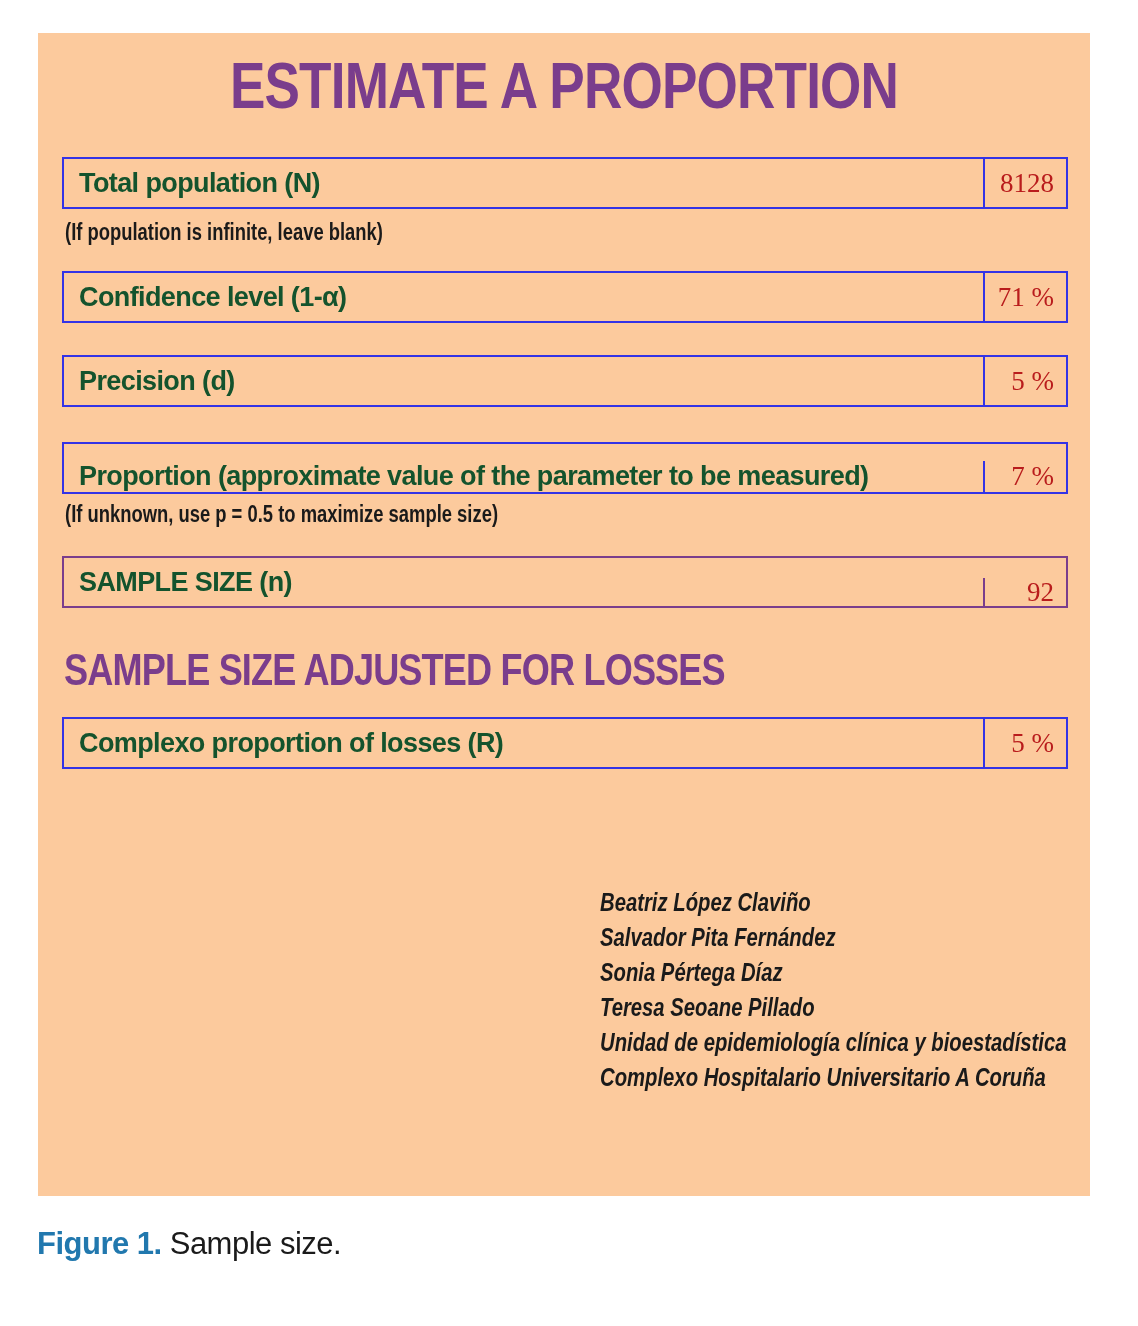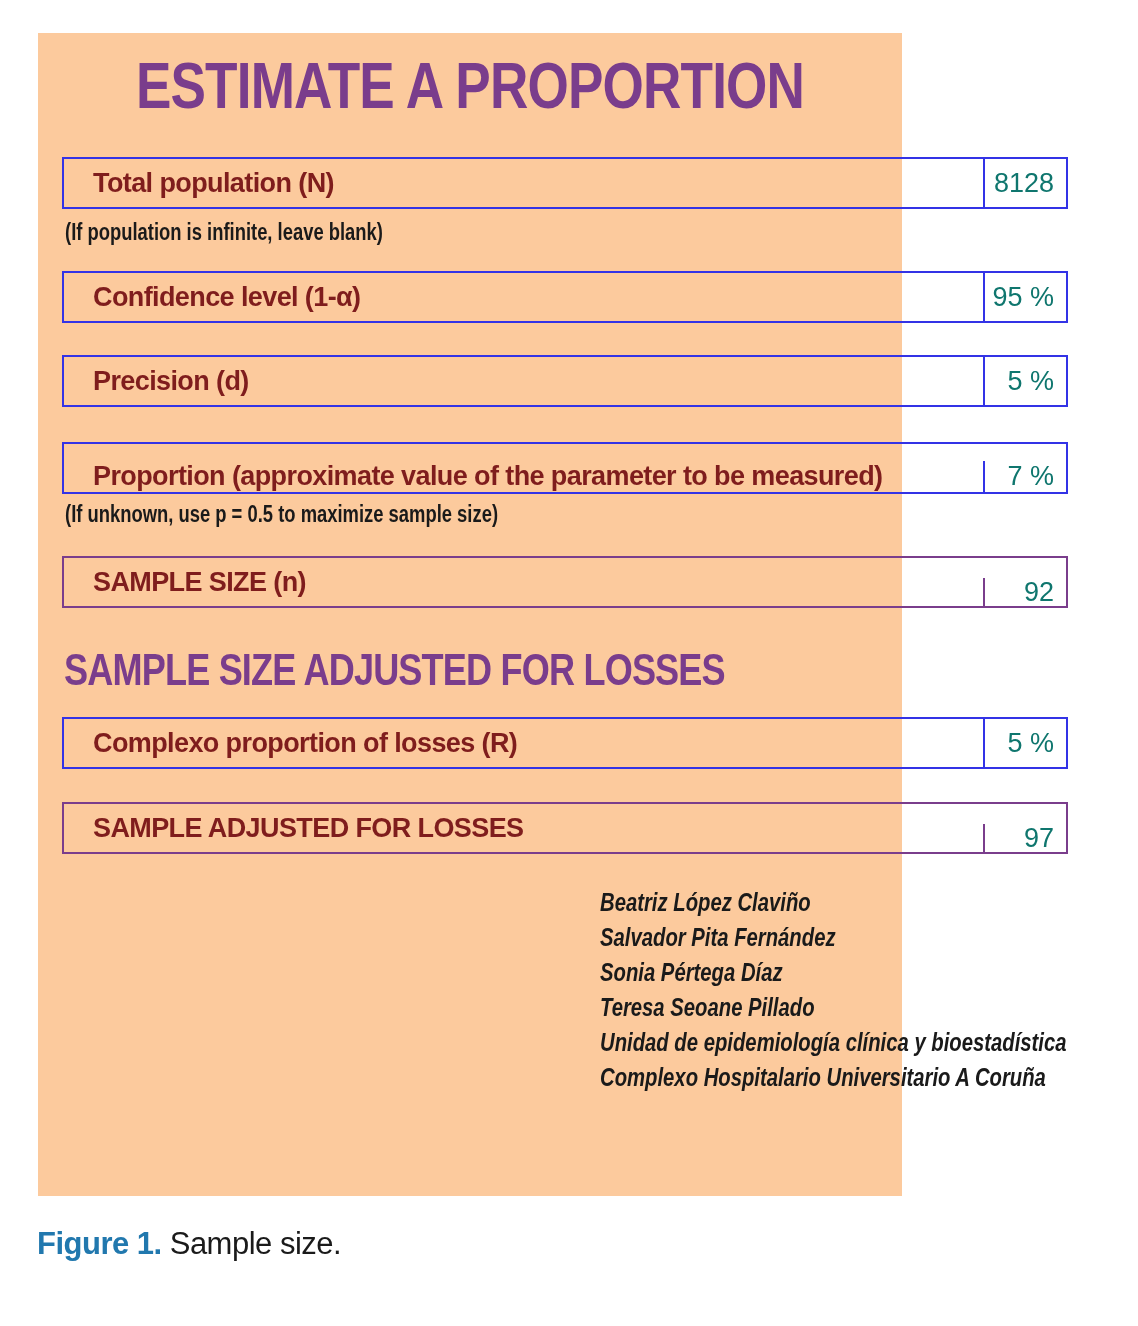--- a/index.html
+++ b/index.html
@@ -7,21 +7,21 @@
   body {
     width: 1138px; height: 1326px;
     position: relative;
     font-family: "Liberation Sans", sans-serif;
     overflow: hidden;
   }
 
   .panel {
     position: absolute;
     left: 38px; top: 33px;
-    width: 864px; height: 1163px;
+    width: 1052px; height: 1163px;
     background: #fcca9d;
   }
 
   .title {
     position: absolute;
     left: 0; top: 18px; width: 100%;
     text-align: center;
     font-size: 64px; font-weight: bold;
     letter-spacing: -1px;
     color: #7a3d8c;
@@ -34,35 +34,36 @@
     position: absolute;
     left: 24px; width: 1006px; height: 52px;
     display: flex;
     border: 2px solid #3333e6;
   }
   .row.purple { border-color: #7a3d8c; }
 
   .row .label {
     flex: 1;
     display: flex; align-items: center;
-    padding-left: 29px;
+    padding-left: 15px;
     font-size: 27px; font-weight: bold;
     letter-spacing: -0.6px;
-    color: #7f1d1d;
+    color: #14532d;
     white-space: nowrap;
     overflow: hidden;
   }
   .row .value {
     width: 83px;
     border-left: 2px solid #3333e6;
     display: flex; align-items: center; justify-content: flex-end;
     padding-right: 12px;
     font-size: 27px;
-    color: #0f766e;
+    color: #b91c1c;
     white-space: nowrap;
+    font-family: Liberation Serif, serif;
   }
   .row.purple .value { border-left-color: #7a3d8c; margin-top: 20px; }
 
   .row-total      { top: 124px; }
   .row-confidence { top: 238px; }
   .row-precision  { top: 322px; }
   .row-proportion { top: 409px; align-items: flex-end; }
   .row-samplesize { top: 523px; }
   .row-losses     { top: 684px; }
   .row-adjusted   { top: 769px; }
@@ -126,21 +127,21 @@
   <div class="title">ESTIMATE A PROPORTION</div>
 
   <div class="row row-total">
     <div class="label">Total population (N)</div>
     <div class="value">8128</div>
   </div>
   <div class="hint hint-population">(If population is infinite, leave blank)</div>
 
   <div class="row row-confidence">
     <div class="label">Confidence level (1-α)</div>
-    <div class="value">95 %</div>
+    <div class="value">71 %</div>
   </div>
 
   <div class="row row-precision">
     <div class="label">Precision (d)</div>
     <div class="value">5 %</div>
   </div>
 
   <div class="row row-proportion">
     <div class="label">Proportion (approximate value of the parameter to be measured)</div>
     <div class="value">7 %</div>
@@ -152,24 +153,20 @@
     <div class="value">92</div>
   </div>
 
   <div class="section-heading">SAMPLE SIZE ADJUSTED FOR LOSSES</div>
 
   <div class="row row-losses">
     <div class="label">Complexo proportion of losses (R)</div>
     <div class="value">5 %</div>
   </div>
 
-  <div class="row row-adjusted purple">
-    <div class="label">SAMPLE ADJUSTED FOR LOSSES</div>
-    <div class="value">97</div>
-  </div>
 
   <div class="credits">
     <div>Beatriz López Claviño</div>
     <div>Salvador Pita Fernández</div>
     <div>Sonia Pértega Díaz</div>
     <div>Teresa Seoane Pillado</div>
     <div>Unidad de epidemiología clínica y bioestadística</div>
     <div>Complexo Hospitalario Universitario A Coruña</div>
   </div>
 

